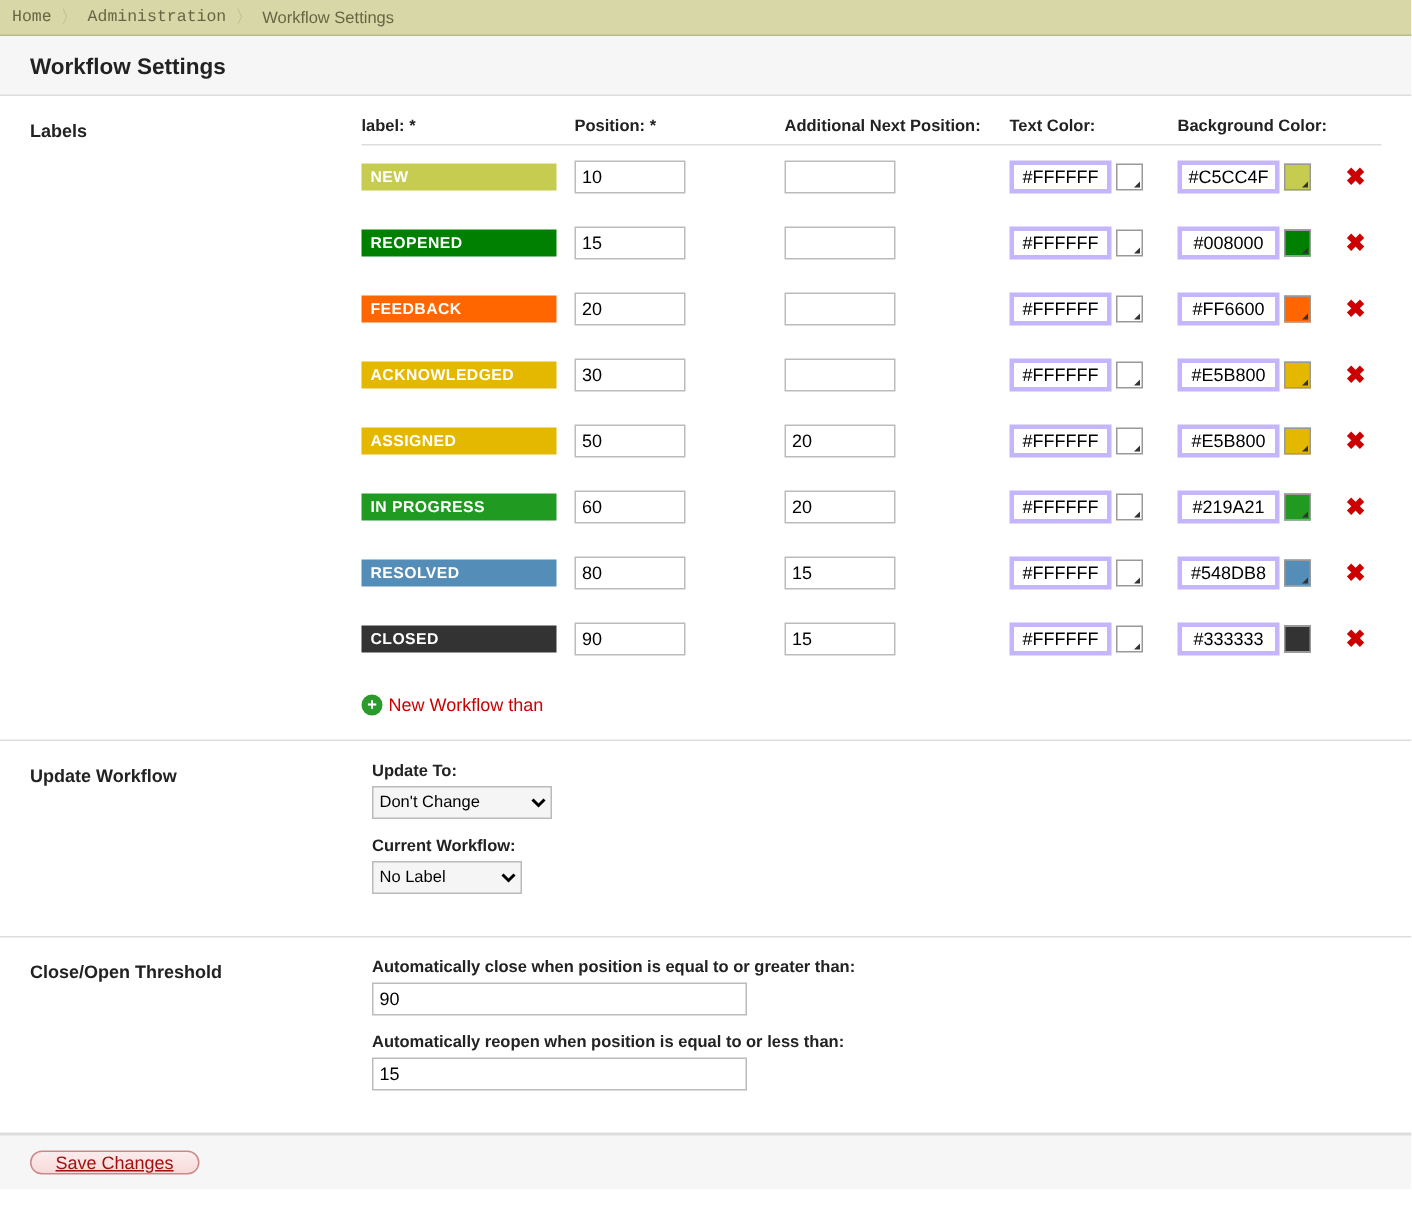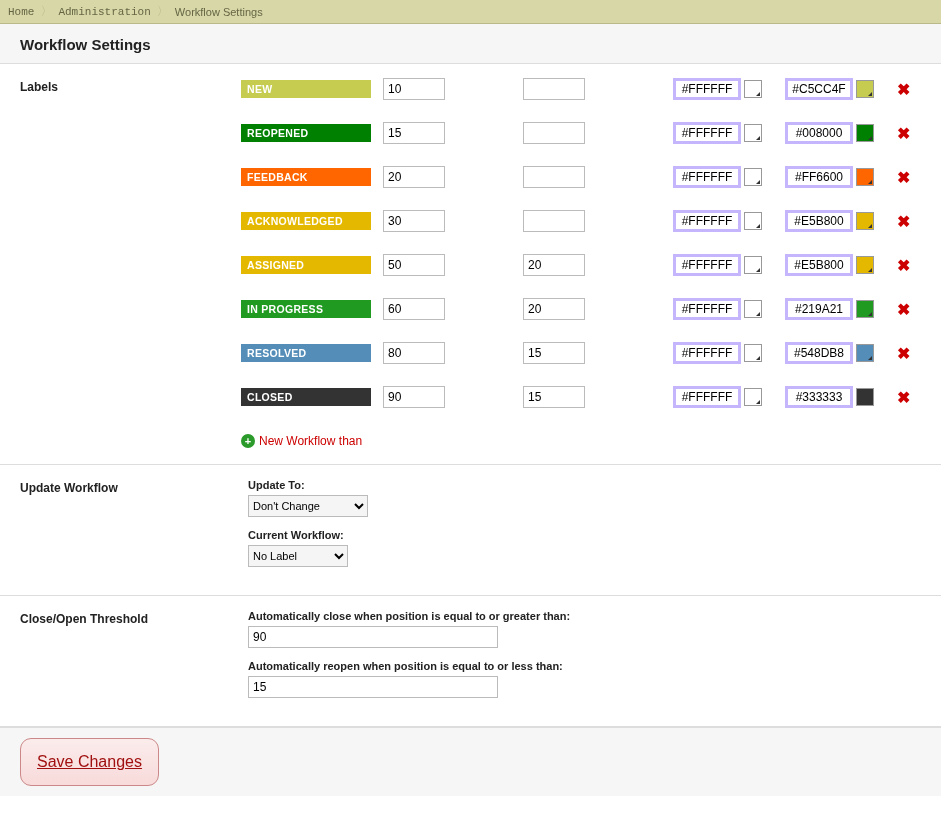--- a/index.html
+++ b/index.html
@@ -75,21 +75,21 @@
     display: inline-block;
     color: #fff;
     font-weight: bold;
     font-size: 10.5px;
     padding: 3px 6px;
     width: 130px;
     text-align: left;
     letter-spacing: 0.3px;
   }
   input[type="text"].small {
-    width: 62px;
+    width: 74px;
     height: 22px;
     font-size: 12px;
     padding: 2px 4px;
     border: 1px solid #bbb;
   }
   input[type="text"].tiny {
     width: 68px;
     height: 22px;
     font-size: 12px;
     padding: 2px 4px;
@@ -171,22 +171,22 @@
   .field-block { margin-bottom: 12px; }
   .footer {
     background: #f6f6f6;
     padding: 10px 20px;
     border-top: 1px solid #ddd;
   }
   .save-btn {
     background: linear-gradient(#fbecec, #f8dada);
     border: 1px solid #c88;
     color: #a01010;
-    font-size: 16px;
-    padding: 14px 16px;
+    font-size: 12px;
+    padding: 0 16px;
     border-radius: 11px;
     cursor: pointer;
     text-decoration: underline;
   }
 </style>
 </head>
 <body>
 
 <div class="breadcrumb">
   <a href="#">Home</a>
@@ -194,20 +194,28 @@
   <a href="#">Administration</a>
   <span class="sep">〉</span>
   <span>Workflow Settings</span>
 </div>
 
 <div class="page-title">Workflow Settings</div>
 
 <div class="section">
   <div class="section-label">Labels</div>
   <div class="section-body">
+    <div class="labels-header">
+      <div class="col-label">label: *</div>
+      <div class="col-pos">Position: *</div>
+      <div class="col-addpos">Additional Next Position:</div>
+      <div class="col-text">Text Color:</div>
+      <div class="col-bg">Background Color:</div>
+      <div class="col-del"></div>
+    </div>
     <div id="labels-rows">
         <div class="labels-row">
           <div class="col-label"><span class="badge" style="background:#C5CC4F;color:#FFFFFF;">NEW</span></div>
           <div class="col-pos"><input type="text" class="small" value="10" style=""></div>
           <div class="col-addpos"><input type="text" class="small" value="" style=""></div>
           <div class="col-text">
             <span class="color-pair">
               <input type="text" class="tiny" value="#FFFFFF" style="">
               <span class="color-swatch" style="background:#FFFFFF;"></span>
             </span>

